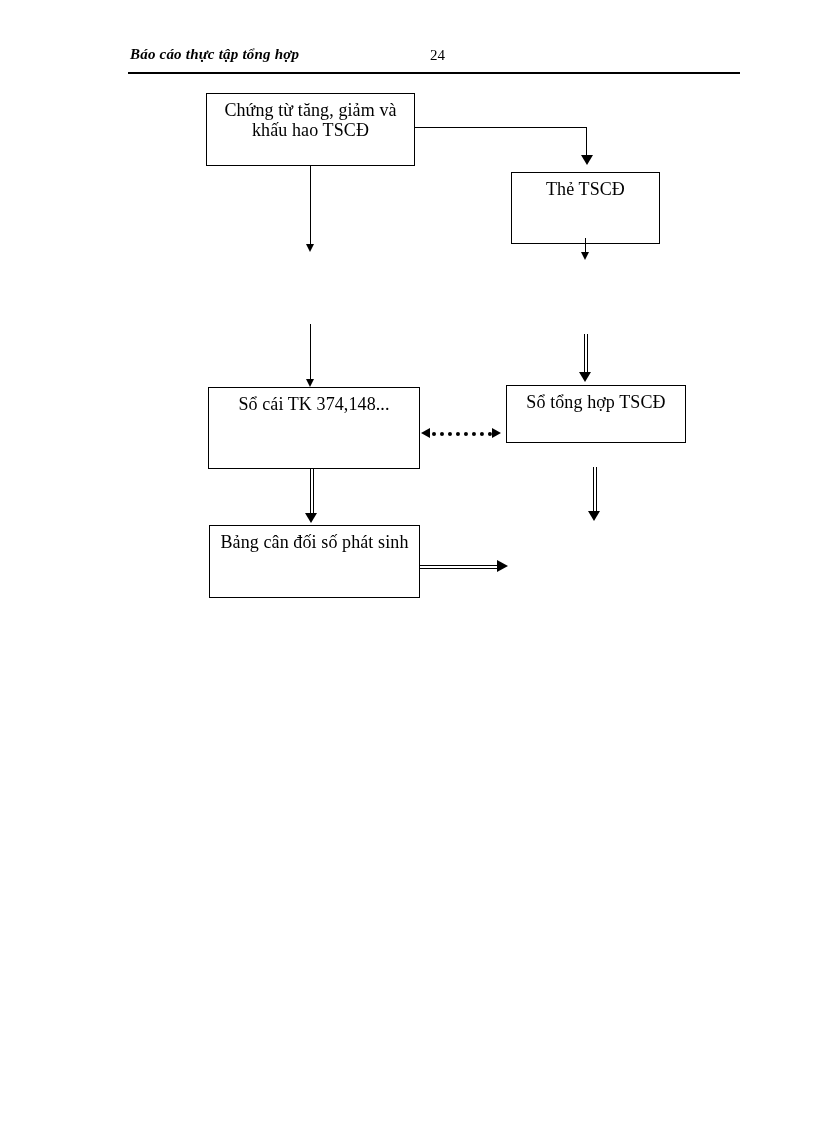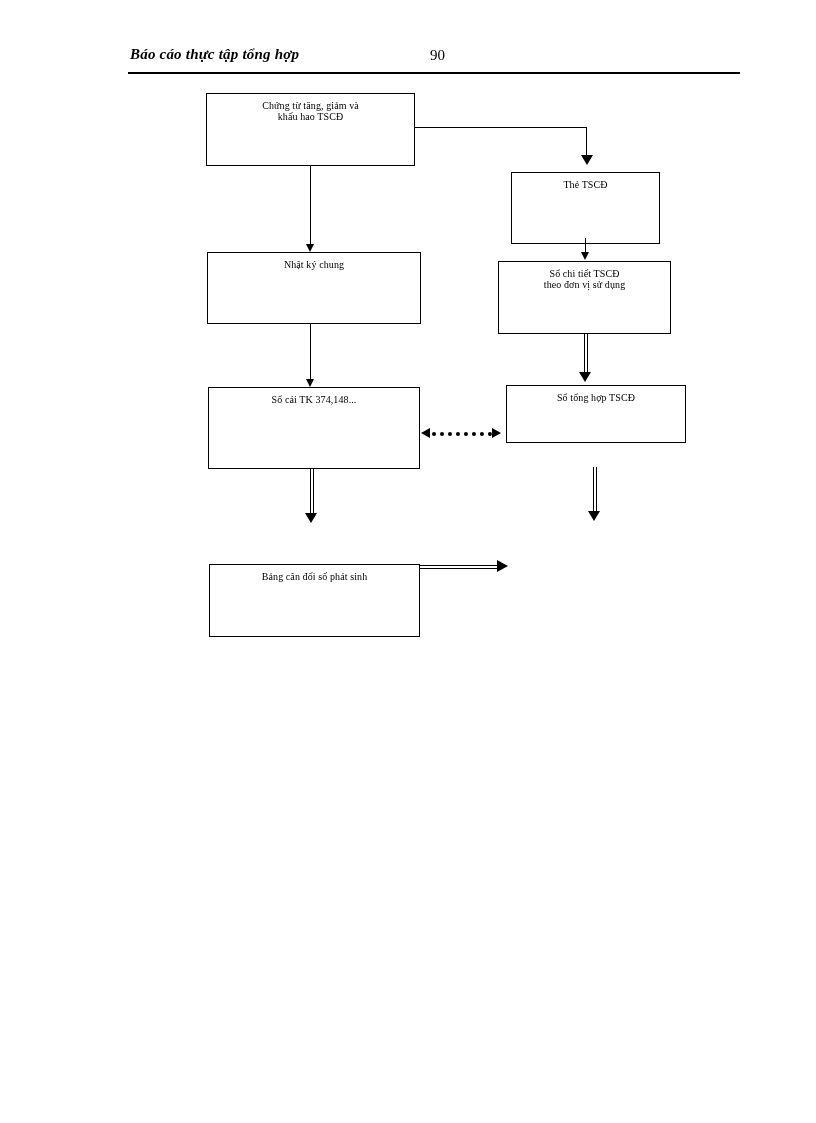--- a/index.html
+++ b/index.html
@@ -63,35 +63,35 @@
 
   .node {
     position: absolute;
     border: 1px solid #000000;
     background: #ffffff;
     box-sizing: border-box;
   }
   .node .node-label {
     display: block;
     text-align: center;
-    font-size: 10px;
+    font-size: 18px;
     line-height: 1.12;
     padding-top: 6px;
     white-space: pre-line;
     letter-spacing: 0.1px;
   }
 
   
   #node-chung-tu      { left: 206px; top: 93px;  width: 209px; height: 73px; }
   #node-the-tscd      { left: 511px; top: 172px; width: 149px; height: 72px; }
   #node-nhat-ky       { left: 207px; top: 252px; width: 214px; height: 72px; }
   #node-so-chi-tiet   { left: 498px; top: 261px; width: 173px; height: 73px; }
   #node-so-cai        { left: 208px; top: 387px; width: 212px; height: 82px; }
   #node-so-tong-hop   { left: 506px; top: 385px; width: 180px; height: 58px; }
-  #node-bang-can-doi  { left: 209px; top: 525px; width: 211px; height: 73px; margin-top: 39px; }
+  #node-bang-can-doi  { left: 209px; top: 525px; width: 211px; height: 73px; }
   #node-bao-cao       { left: 507px; top: 524px; width: 179px; height: 75px; }
 
   
   .conn { position: absolute; }
 
   
   .vline-thin {
     position: absolute;
     width: 0;
     border-left: 1px solid #000000;
@@ -152,43 +152,36 @@
     border-top: 5px solid transparent;
     border-bottom: 5px solid transparent;
     border-right: 9px solid #000000;
   }
 </style>
 </head>
 <body>
 
 <div id="page-header">
   <div id="header-title">Báo cáo thực tập tổng hợp</div>
-  <div id="header-page-number">90</div>
+  <div id="header-page-number">24</div>
   <div id="header-rule"></div>
 </div>
 
 <div id="diagram">
 
   <div class="node" id="node-chung-tu">
     <span class="node-label">Chứng từ tăng, giảm  và
 khấu hao TSCĐ</span>
   </div>
 
   <div class="node" id="node-the-tscd">
     <span class="node-label">Thẻ TSCĐ</span>
   </div>
 
-  <div class="node" id="node-nhat-ky">
-    <span class="node-label">Nhật ký chung</span>
-  </div>
-
-  <div class="node" id="node-so-chi-tiet">
-    <span class="node-label">Sổ chi tiết TSCĐ
-theo đơn vị sử dụng</span>
-  </div>
+
 
   <div class="node" id="node-so-cai">
     <span class="node-label">Sổ cái TK 374,148...</span>
   </div>
 
   <div class="node" id="node-so-tong-hop">
     <span class="node-label">Sổ tổng hợp TSCĐ</span>
   </div>
 
   <div class="node" id="node-bang-can-doi">

